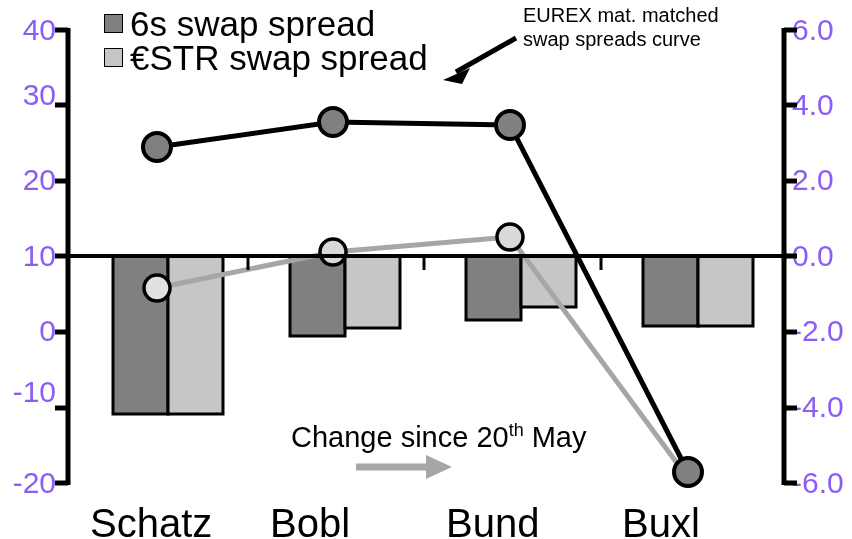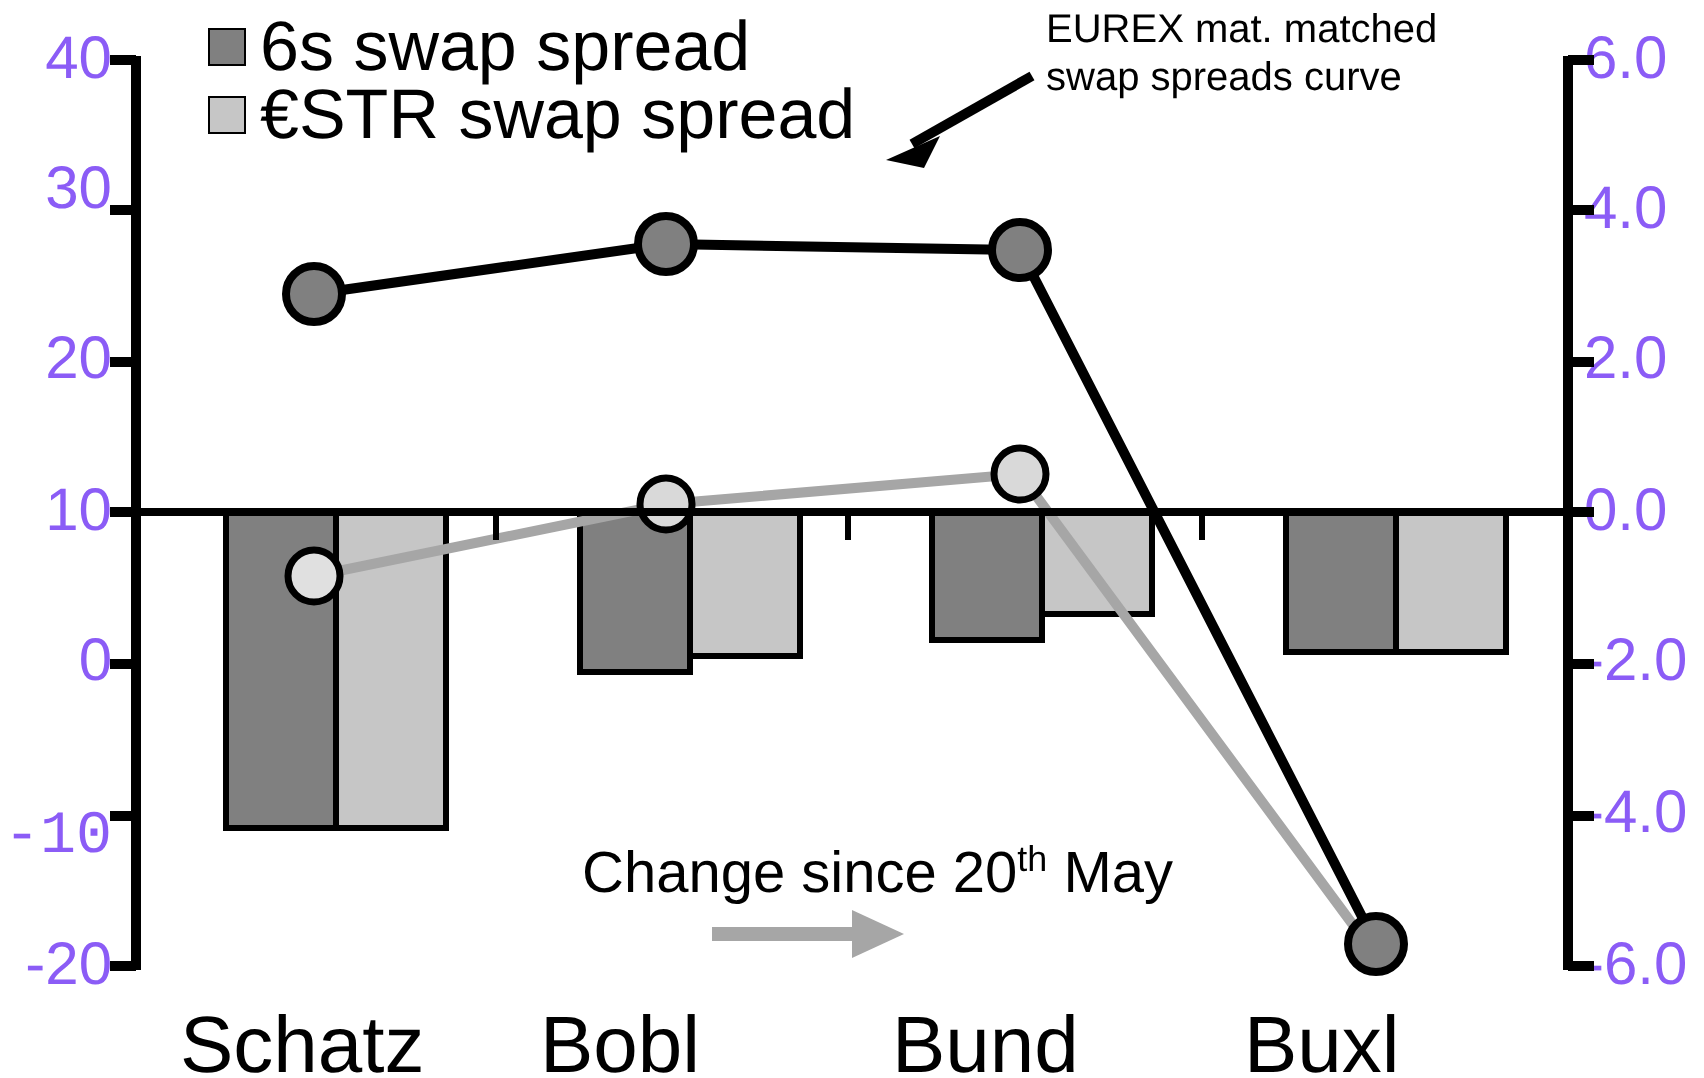--- a/index.html
+++ b/index.html
@@ -94,21 +94,21 @@
 </head>
 <body>
 
 <div id="chart-root">
 
   <div class="tick-label tick-left" style="top:15px;">40</div>
   <div class="tick-label tick-left" style="top:80px;">30</div>
   <div class="tick-label tick-left" style="top:165px;">20</div>
   <div class="tick-label tick-left" style="top:241px;margin-left:28px;">10</div>
   <div class="tick-label tick-left" style="top:316px;">0</div>
-  <div class="tick-label tick-left" style="top:404px;font-family:Liberation Mono, monospace;">-10</div>
+  <div class="tick-label tick-left" style="top:377px;">-10</div>
   <div class="tick-label tick-left" style="top:468px;">-20</div>
 
   <div class="tick-label tick-right" style="top:15px;">6.0</div>
   <div class="tick-label tick-right" style="top:90px;">4.0</div>
   <div class="tick-label tick-right" style="top:165px;">2.0</div>
   <div class="tick-label tick-right" style="top:241px;">0.0</div>
   <div class="tick-label tick-right" style="top:316px;">-2.0</div>
   <div class="tick-label tick-right" style="top:392px;">-4.0</div>
   <div class="tick-label tick-right" style="top:468px;">-6.0</div>
 

